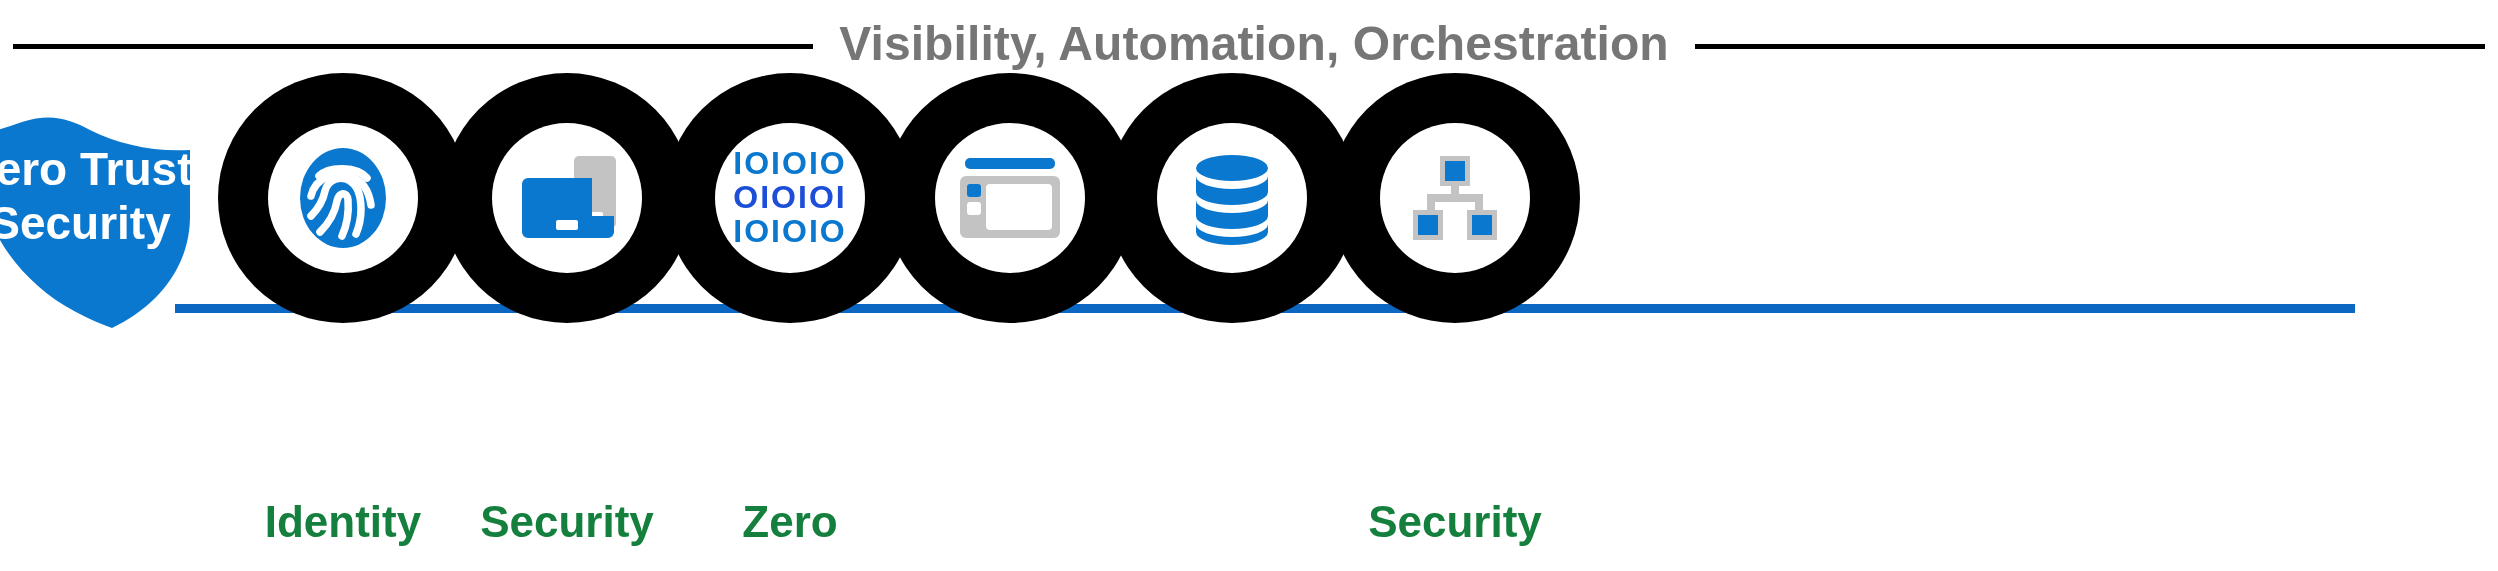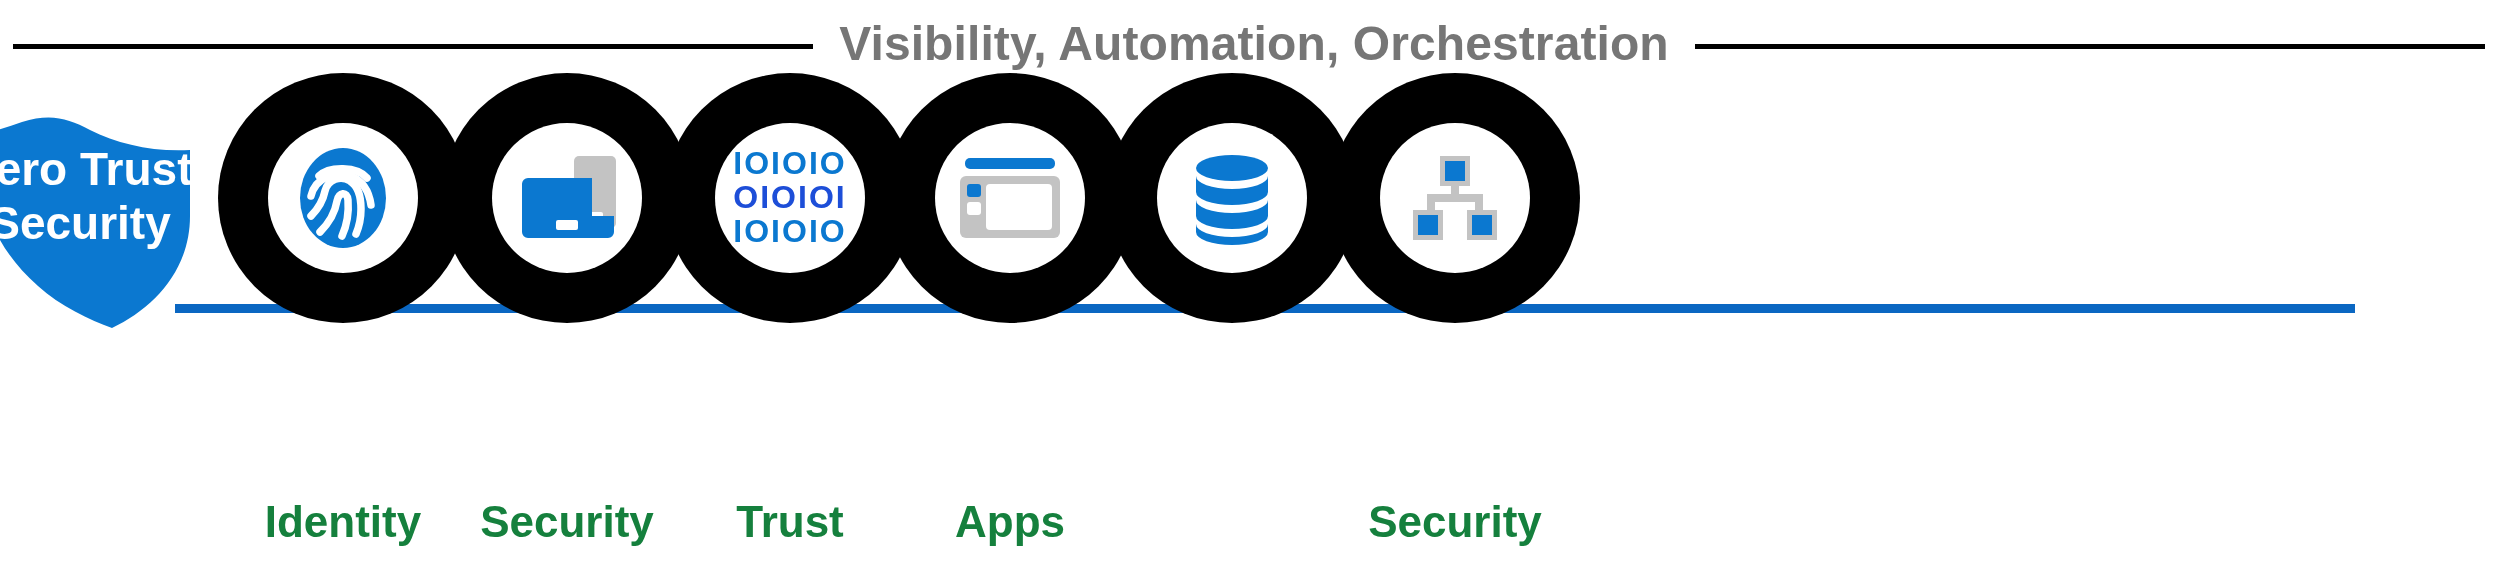--- a/index.html
+++ b/index.html
@@ -235,17 +235,16 @@
                Z" fill="#0b78d0"></path>
     </svg>
   </div>
   <div class="shield-label">
     <div>Zero Trust</div>
     <div>Security</div>
   </div>
 
   <div class="pillar-label" style="left:133px;">Identity</div>
   <div class="pillar-label" style="left:357px;">Security</div>
-  <div class="pillar-label" style="left:580px;">Trust</div>
-  <div class="pillar-label" style="left:800px;">Apps</div>
+  <div class="pillar-label" style="left:580px;">Zero</div>
   <div class="pillar-label" style="left:1245px;">Security</div>
 
 </div>
 
 </body></html>

